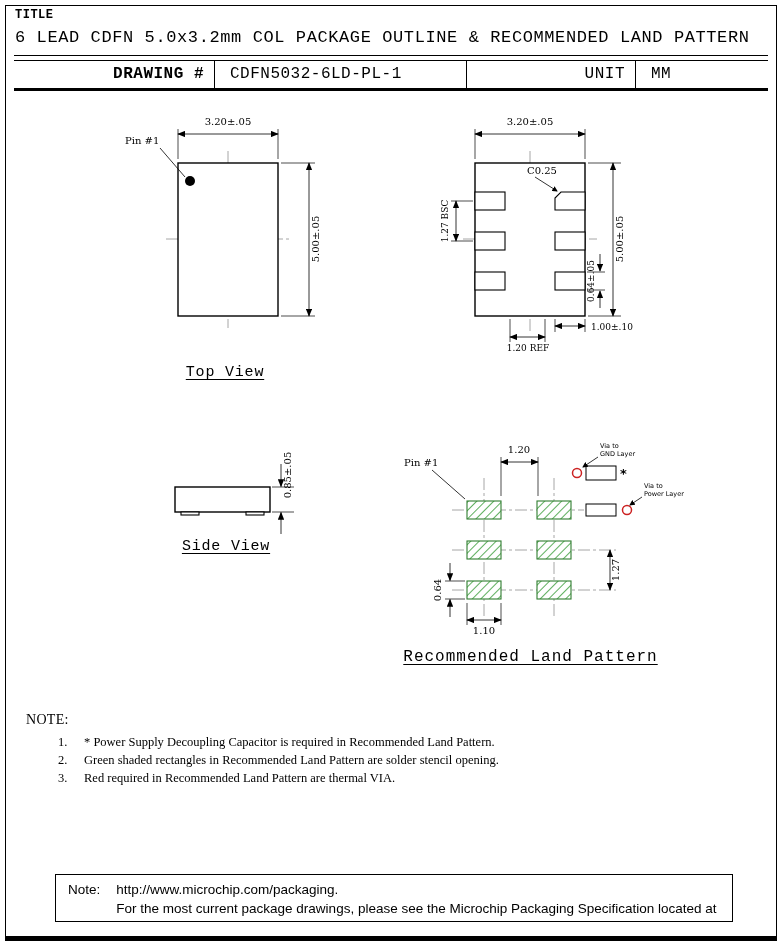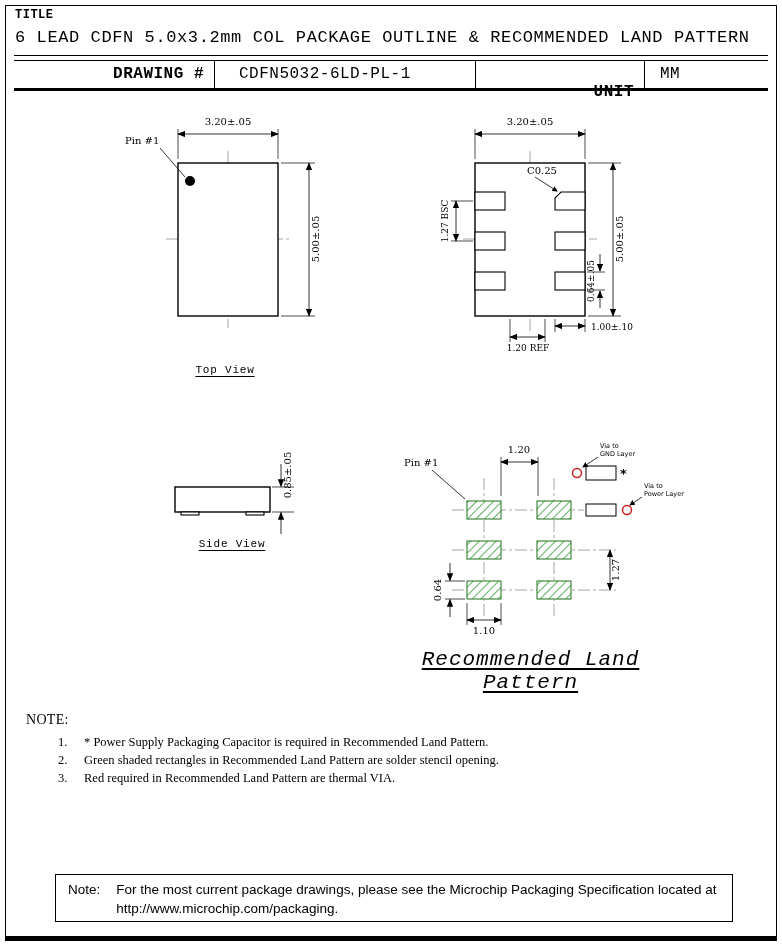--- a/index.html
+++ b/index.html
@@ -14,44 +14,44 @@
   .abs { position:absolute; }
   .title-label { left:15px; top:8px; font-size:12px; font-weight:bold; letter-spacing:.5px; }
   .title-text  { left:15px; top:28px; font-size:17px; letter-spacing:.6px; white-space:nowrap; }
   .title-rule  { left:14px; top:55px; width:754px; height:1.4px; background:#000; }
   .drawing-row {
     left:14px; top:60px; width:754px; height:27px; display:flex;
     border-top:1.2px solid #000; border-bottom:3.5px solid #000;
     font-size:16px; line-height:27px; letter-spacing:.5px;
   }
   .drawing-row .c1 { width:190px; text-align:right; padding-right:10px; font-weight:bold; }
-  .drawing-row .c2 { width:236px; border-left:1.5px solid #000; border-right:1.5px solid #000; padding-left:24px; }
-  .drawing-row .c3 { width:158px; text-align:right; padding-right:10px; font-weight:bold;margin-top:18px; }
+  .drawing-row .c2 { width:236px; border-left:1.5px solid #000; border-right:1.5px solid #000; padding-left:15px; }
+  .drawing-row .c3 { width:158px; text-align:right; padding-right:10px; font-weight:normal; }
   .drawing-row .c4 { flex:1; border-left:1.5px solid #000; padding-left:15px; }
 
   svg.view { position:absolute; overflow:visible; }
   svg .cl   { stroke:var(--centerline,#909090); stroke-width:.8; stroke-dasharray:12 3 3 3; fill:none; }
   svg .body { fill:#fff; stroke:#000; stroke-width:1.4; }
   svg .pad  { fill:#fff; stroke:#000; stroke-width:1.1; }
   svg .xl   { stroke:#000; stroke-width:.7; }
   svg .ld   { stroke:#000; stroke-width:.8; fill:none; }
   svg .dl   { stroke:#000; stroke-width:.8; fill:none; }
   svg text  { font-family:"DejaVu Serif","Liberation Serif",serif; font-size:10px; fill:#000; }
   svg .mid  { text-anchor:middle; }
   svg .sm   { font-size:9px; }
   svg .tiny { font-size:6.5px; font-family:"DejaVu Sans","Liberation Sans",sans-serif; }
   svg .star { font-size:13px; font-weight:bold; font-family:"DejaVu Sans",sans-serif; }
   svg .stencil { fill:url(#hatchG); stroke:var(--stencil_border,#2e7d2e); stroke-width:1.1; }
   svg .via  { fill:none; stroke:var(--via_red,#cc2222); stroke-width:1.5; }
   svg .viapad { fill:#fff; stroke:#000; stroke-width:1; }
   marker path { fill:#000; }
 
-  .caption { position:absolute; text-align:center; font-size:11px; letter-spacing:.8px; }
+  .caption { position:absolute; text-align:center; font-size:15px; letter-spacing:.8px; }
   .caption .u { text-decoration:underline; text-underline-offset:3px; }
-  .caption.big { font-size:21px; letter-spacing:1px;font-style:italic; }
+  .caption.big { font-size:16px; letter-spacing:1px; }
 
   .note-head { left:26px; top:712px; font-family:"Liberation Serif","DejaVu Serif",serif; font-size:14px; letter-spacing:.3px; }
   .notes-list { left:58px; top:735px; font-family:"Liberation Serif","DejaVu Serif",serif; font-size:12.5px; }
   .notes-list .row { margin-bottom:3px; }
   .notes-list .num { display:inline-block; width:26px; }
 
   .footer-box {
     left:55px; top:874px; width:678px; height:48px; border:1.6px solid #000;
     box-sizing:border-box; display:flex; padding:6px 12px;
     font-family:"Liberation Sans","DejaVu Sans",sans-serif; font-size:13.5px; line-height:1.4;
@@ -160,21 +160,21 @@
     </defs>
     <rect class="body" x="27" y="59" width="95" height="25"></rect>
     <rect class="pad" x="33" y="84" width="18" height="3"></rect>
     <rect class="pad" x="98" y="84" width="18" height="3"></rect>
     <line class="xl" x1="124" y1="59" x2="146" y2="59"></line>
     <line class="xl" x1="124" y1="84" x2="146" y2="84"></line>
     <line class="dl" x1="133" y1="36" x2="133" y2="58.5" marker-end="url(#a3)"></line>
     <line class="dl" x1="133" y1="106" x2="133" y2="84.5" marker-end="url(#a3)"></line>
     <text class="mid" transform="translate(143,47) rotate(-90)">0.85±.05</text>
   </svg>
-  <div class="caption abs" style="left:117px;top:538px;width:230px"><span class="u">Side View</span></div>
+  <div class="caption abs" style="left:111px;top:538px;width:230px"><span class="u">Side View</span></div>
 
   <svg class="view" style="left:390px;top:426px" width="320" height="228">
     <defs>
       <marker id="a4" viewBox="0 0 10 8" refX="9" refY="4" markerWidth="10" markerHeight="8" orient="auto-start-reverse">
           <path d="M0,0 L10,4 L0,8 z"></path>
         </marker>
       <marker id="a4s" viewBox="0 0 6 6" refX="5" refY="3" markerWidth="7" markerHeight="7" orient="auto-start-reverse">
           <path d="M0,0 L6,3 L0,6 z"></path>
         </marker>
       <pattern id="hatchG" patternUnits="userSpaceOnUse" width="6" height="6" patternTransform="rotate(45)">
@@ -229,30 +229,30 @@
     <line class="xl" x1="77" y1="177" x2="77" y2="199"></line>
     <line class="xl" x1="111" y1="177" x2="111" y2="199"></line>
     <line class="dl" x1="77" y1="194" x2="111" y2="194" marker-start="url(#a4)" marker-end="url(#a4)"></line>
     <text class="mid" x="94" y="208">1.10</text>
   </svg>
   <div class="caption big abs" style="left:388px;top:648px;width:285px"><span class="u">Recommended Land Pattern</span></div>
 
   <div class="abs note-head">NOTE:</div>
   <div class="abs notes-list">
     <div class="row">
-      <span class="num">1.</span><span>* Power Supply Packaging Capacitor is required in Recommended Land Pattern.</span>
+      <span class="num">1.</span><span>* Power Supply Decoupling Capacitor is required in Recommended Land Pattern.</span>
     </div>
     <div class="row">
       <span class="num">2.</span><span>Green shaded rectangles in Recommended Land Pattern are solder stencil opening.</span>
     </div>
     <div class="row">
       <span class="num">3.</span><span>Red required in Recommended Land Pattern are thermal VIA.</span>
     </div>
   </div>
 
   <div class="abs footer-box">
     <div class="flabel">Note:</div>
     <div class="ftext">
+      <div>http://www.microchip.com/packaging.</div>
       <div>For the most current package drawings, please see the Microchip Packaging Specification located at</div>
-      <div>http://www.microchip.com/packaging.</div>
     </div>
   </div>
 </div>
 
 </body></html>

